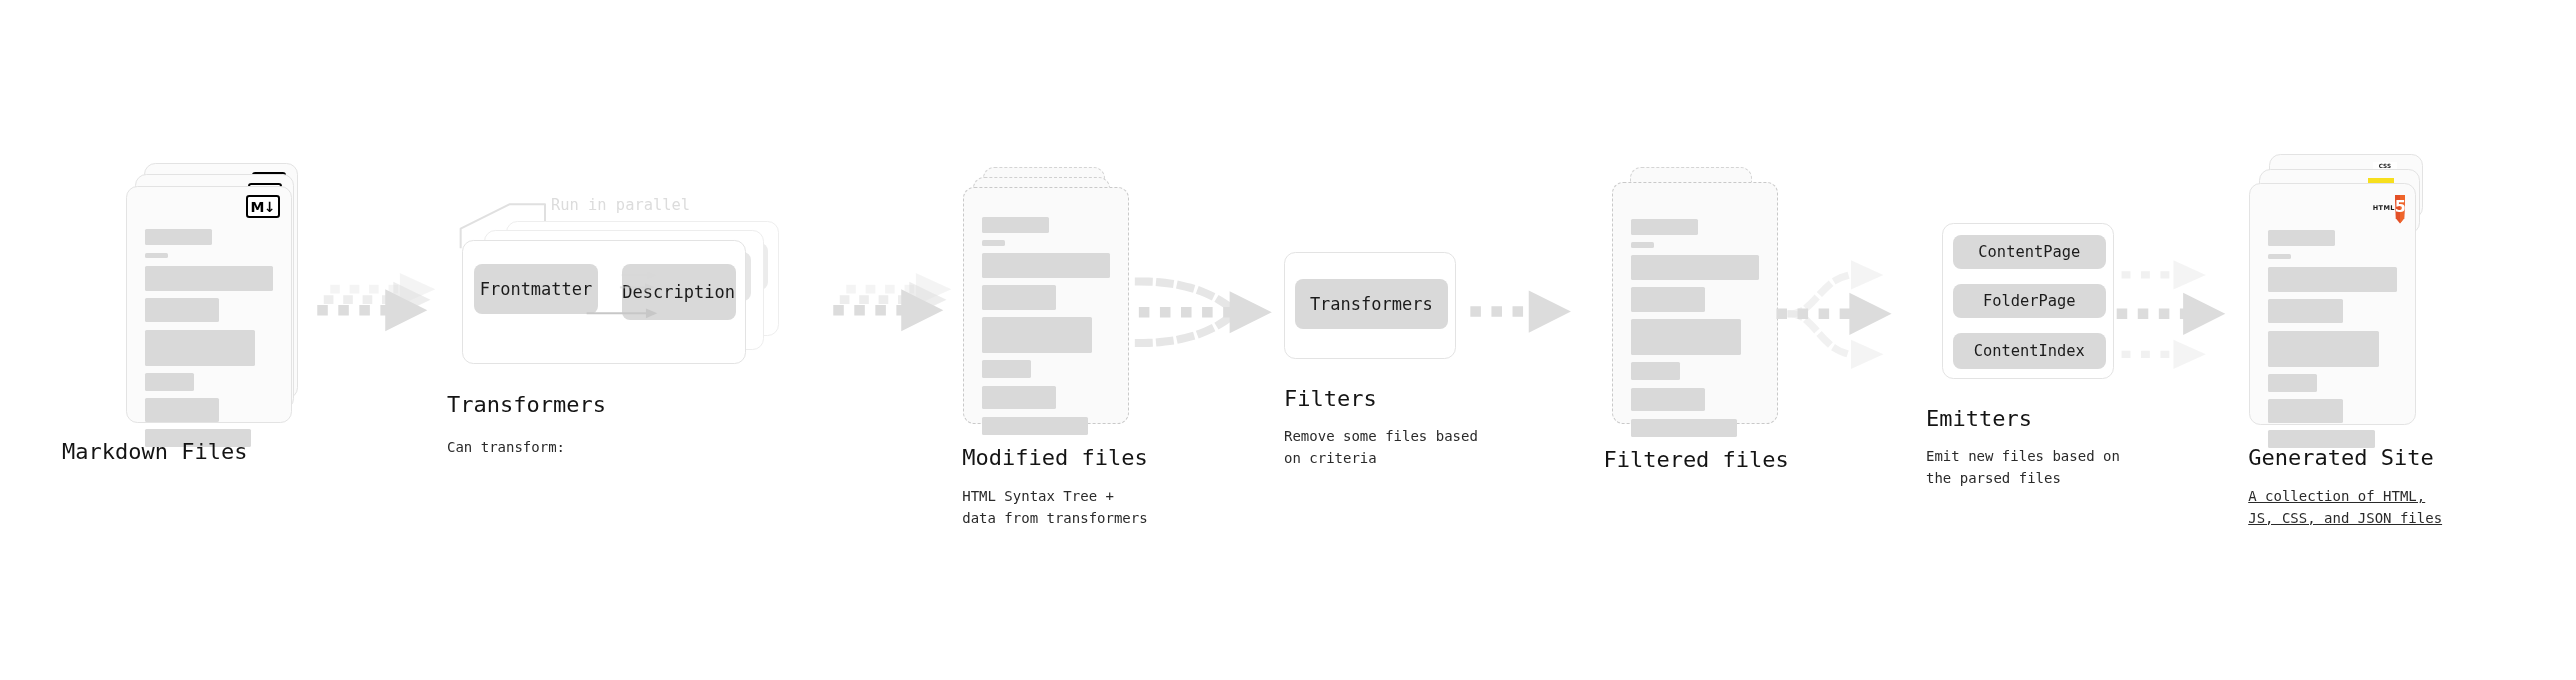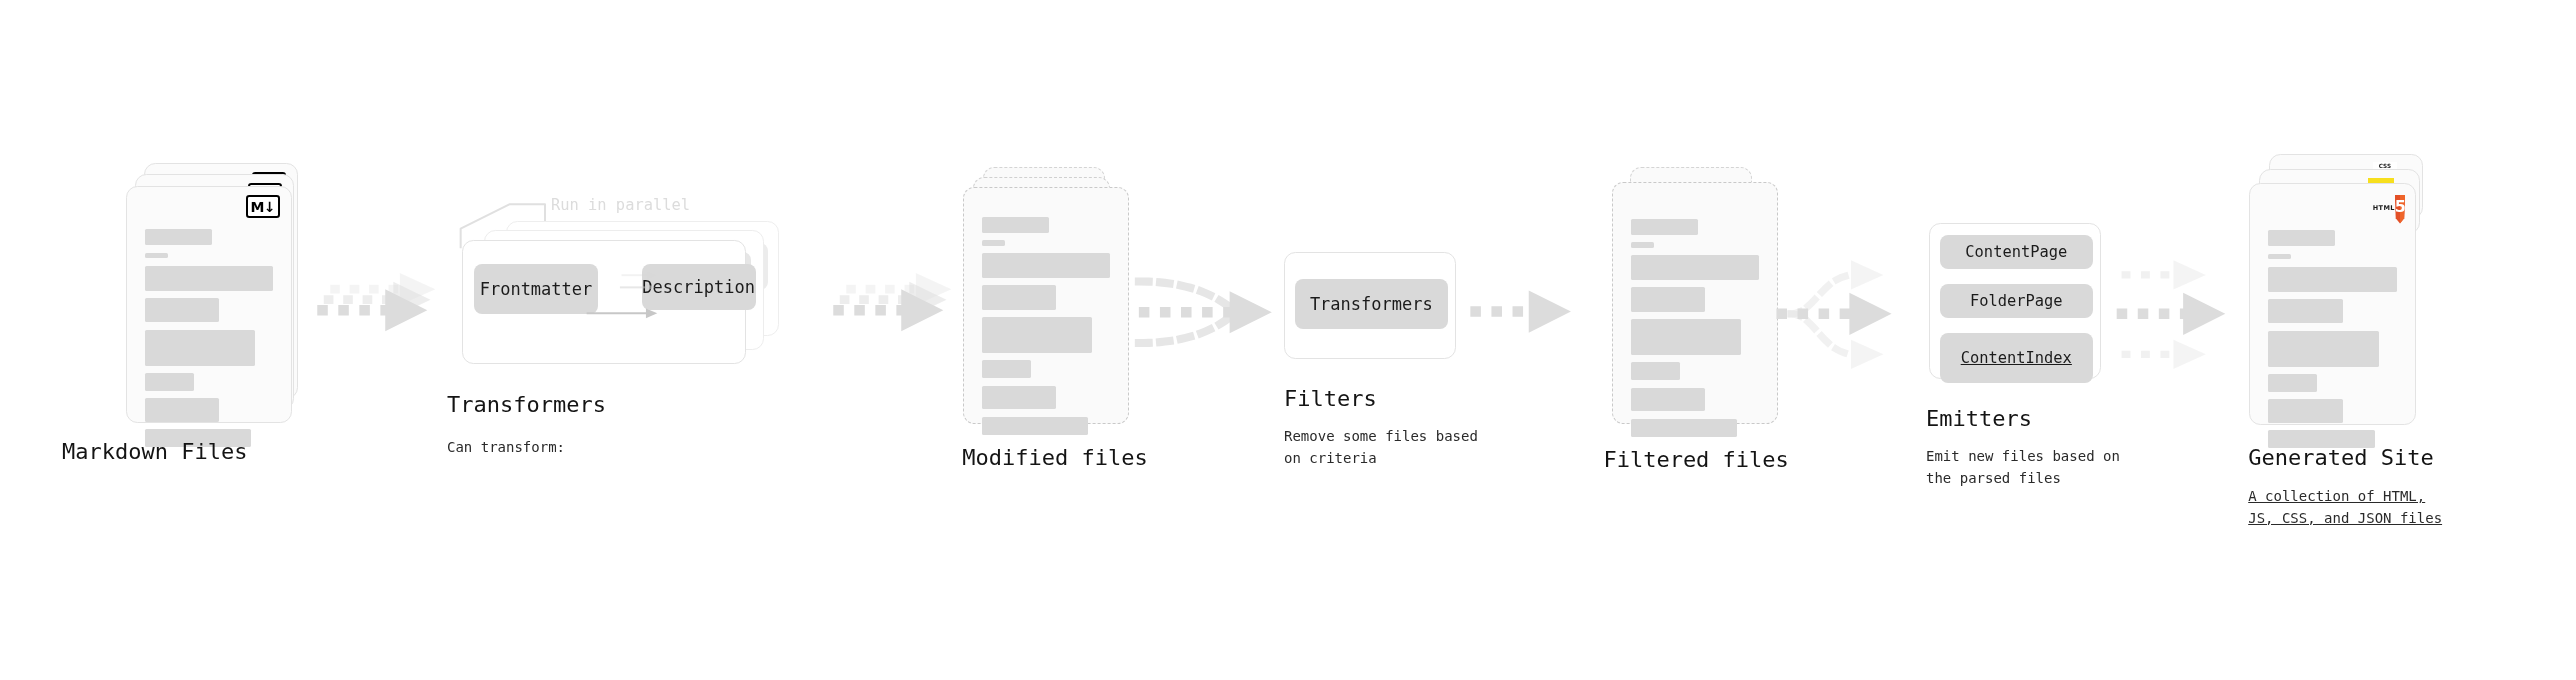--- a/index.html
+++ b/index.html
@@ -212,21 +212,21 @@
       <div class="pill ghost2" style="left:154px; top:21px; width:107px; height:47px;"></div>
     </div>
 
     <div class="proc-box" style="left:37px; top:37px; width:280px; height:120px; border-color:#ededed;">
       <div class="pill ghost" style="left:13px; top:21px; width:110px; height:49px;"></div>
       <div class="pill ghost" style="left:156px; top:21px; width:110px; height:49px;"></div>
     </div>
 
     <div class="proc-box" style="left:14.6px; top:47px; width:284px; height:124px;">
       <div class="pill" style="left:11.4px; top:23px; width:124px; height:50px;">Frontmatter</div>
-      <div class="pill" style="left:159px; top:23px; width:114px; height:46px;margin-left:20px;">Description</div>
+      <div class="pill" style="left:159px; top:23px; width:114px; height:56px;">Description</div>
     </div>
 
     <svg class="ov" style="left:0; top:0;" width="341" height="179" viewBox="0 0 420 220">
       <g opacity="0.3">
         <line x1="215" y1="101" x2="248" y2="101" stroke="#d6d6d6" stroke-width="2.5"></line>
         <polygon points="246,96 258,101 246,106" fill="#d6d6d6"></polygon>
       </g>
       <g opacity="0.5">
         <line x1="213" y1="116" x2="246" y2="116" stroke="#d0d0d0" stroke-width="2.5"></line>
         <polygon points="244,111 256,116 244,121" fill="#d0d0d0"></polygon>
@@ -270,20 +270,22 @@
           <div class="bar" style="width:100%; height:25px;"></div>
           <div class="bar" style="width:58%; height:24.4px;"></div>
           <div class="bar" style="width:86%; height:36px;"></div>
           <div class="bar" style="width:38%; height:18px;"></div>
           <div class="bar" style="width:58%; height:23.6px;"></div>
           <div class="bar" style="width:83%; height:18px;"></div>
         </div>
       </div>
     </div>
     <div class="title" style="left:-0.8px; top:278px;">Modified files</div>
+    <div class="subtitle" style="left:-0.8px; top:319px;">HTML Syntax Tree +
+data from transformers</div>
   </div>
 
   <svg class="ov" style="left:1134px; top:244px;" width="154" height="130" viewBox="0 0 190 160">
     <path d="M 6 46 C 58 46 96 58 126 84" fill="none" stroke="#e6e6e6" stroke-width="10" stroke-dasharray="12 14" stroke-linecap="square"></path>
     <path d="M 6 122 C 58 122 96 110 126 84" fill="none" stroke="#e6e6e6" stroke-width="10" stroke-dasharray="12 14" stroke-linecap="square"></path>
     <line x1="6" y1="84" x2="124" y2="84" stroke="#dcdcdc" stroke-width="13" stroke-dasharray="13 13"></line>
     <polygon points="118,58 170,84 118,110" fill="#dcdcdc"></polygon>
   </svg>
 
   <div class="node" style="left:1284px; top:252px;">
@@ -326,24 +328,24 @@
     </g>
     <g opacity="0.5">
       <path d="M 18 96 C 46 96 58 146 96 146" fill="none" stroke="#e4e4e4" stroke-width="9" stroke-dasharray="11 13" stroke-linecap="square"></path>
       <polygon points="92,128 132,146 92,164" fill="#eaeaea"></polygon>
     </g>
     <line x1="0" y1="96" x2="96" y2="96" stroke="#dcdcdc" stroke-width="13" stroke-dasharray="13 13"></line>
     <polygon points="90,70 142,96 90,122" fill="#dcdcdc"></polygon>
   </svg>
 
   <div class="node" style="left:1926px; top:223px;">
-    <div class="proc-box" style="left:3px; top:0; width:172px; height:156px;">
+    <div class="proc-box" style="left:16px; top:0; width:172px; height:156px;">
       <div class="pill" style="left:9.8px; top:11.4px; width:153px; height:34px; font-size:15.4px;">ContentPage</div>
       <div class="pill" style="left:9.8px; top:60px; width:153px; height:34px; font-size:15.4px;">FolderPage</div>
-      <div class="pill" style="left:9.8px; top:109px; width:153px; height:50px; font-size:15.4px;text-decoration:underline;">ContentIndex</div>
+      <div class="pill" style="left:9.8px; top:109px; width:153px; height:36px; font-size:15.4px;">ContentIndex</div>
     </div>
     <div class="title" style="left:0px; top:183px;">Emitters</div>
     <div class="subtitle" style="left:0px; top:223px;">Emit new files based on
 the parsed files</div>
   </div>
 
   <svg class="ov" style="left:2113px; top:236px;" width="163" height="154" viewBox="0 0 200 190">
     <g opacity="0.5">
       <line x1="10" y1="48" x2="78" y2="48" stroke="#e4e4e4" stroke-width="9" stroke-dasharray="11 13"></line>
       <polygon points="74,30 114,48 74,66" fill="#eaeaea"></polygon>

